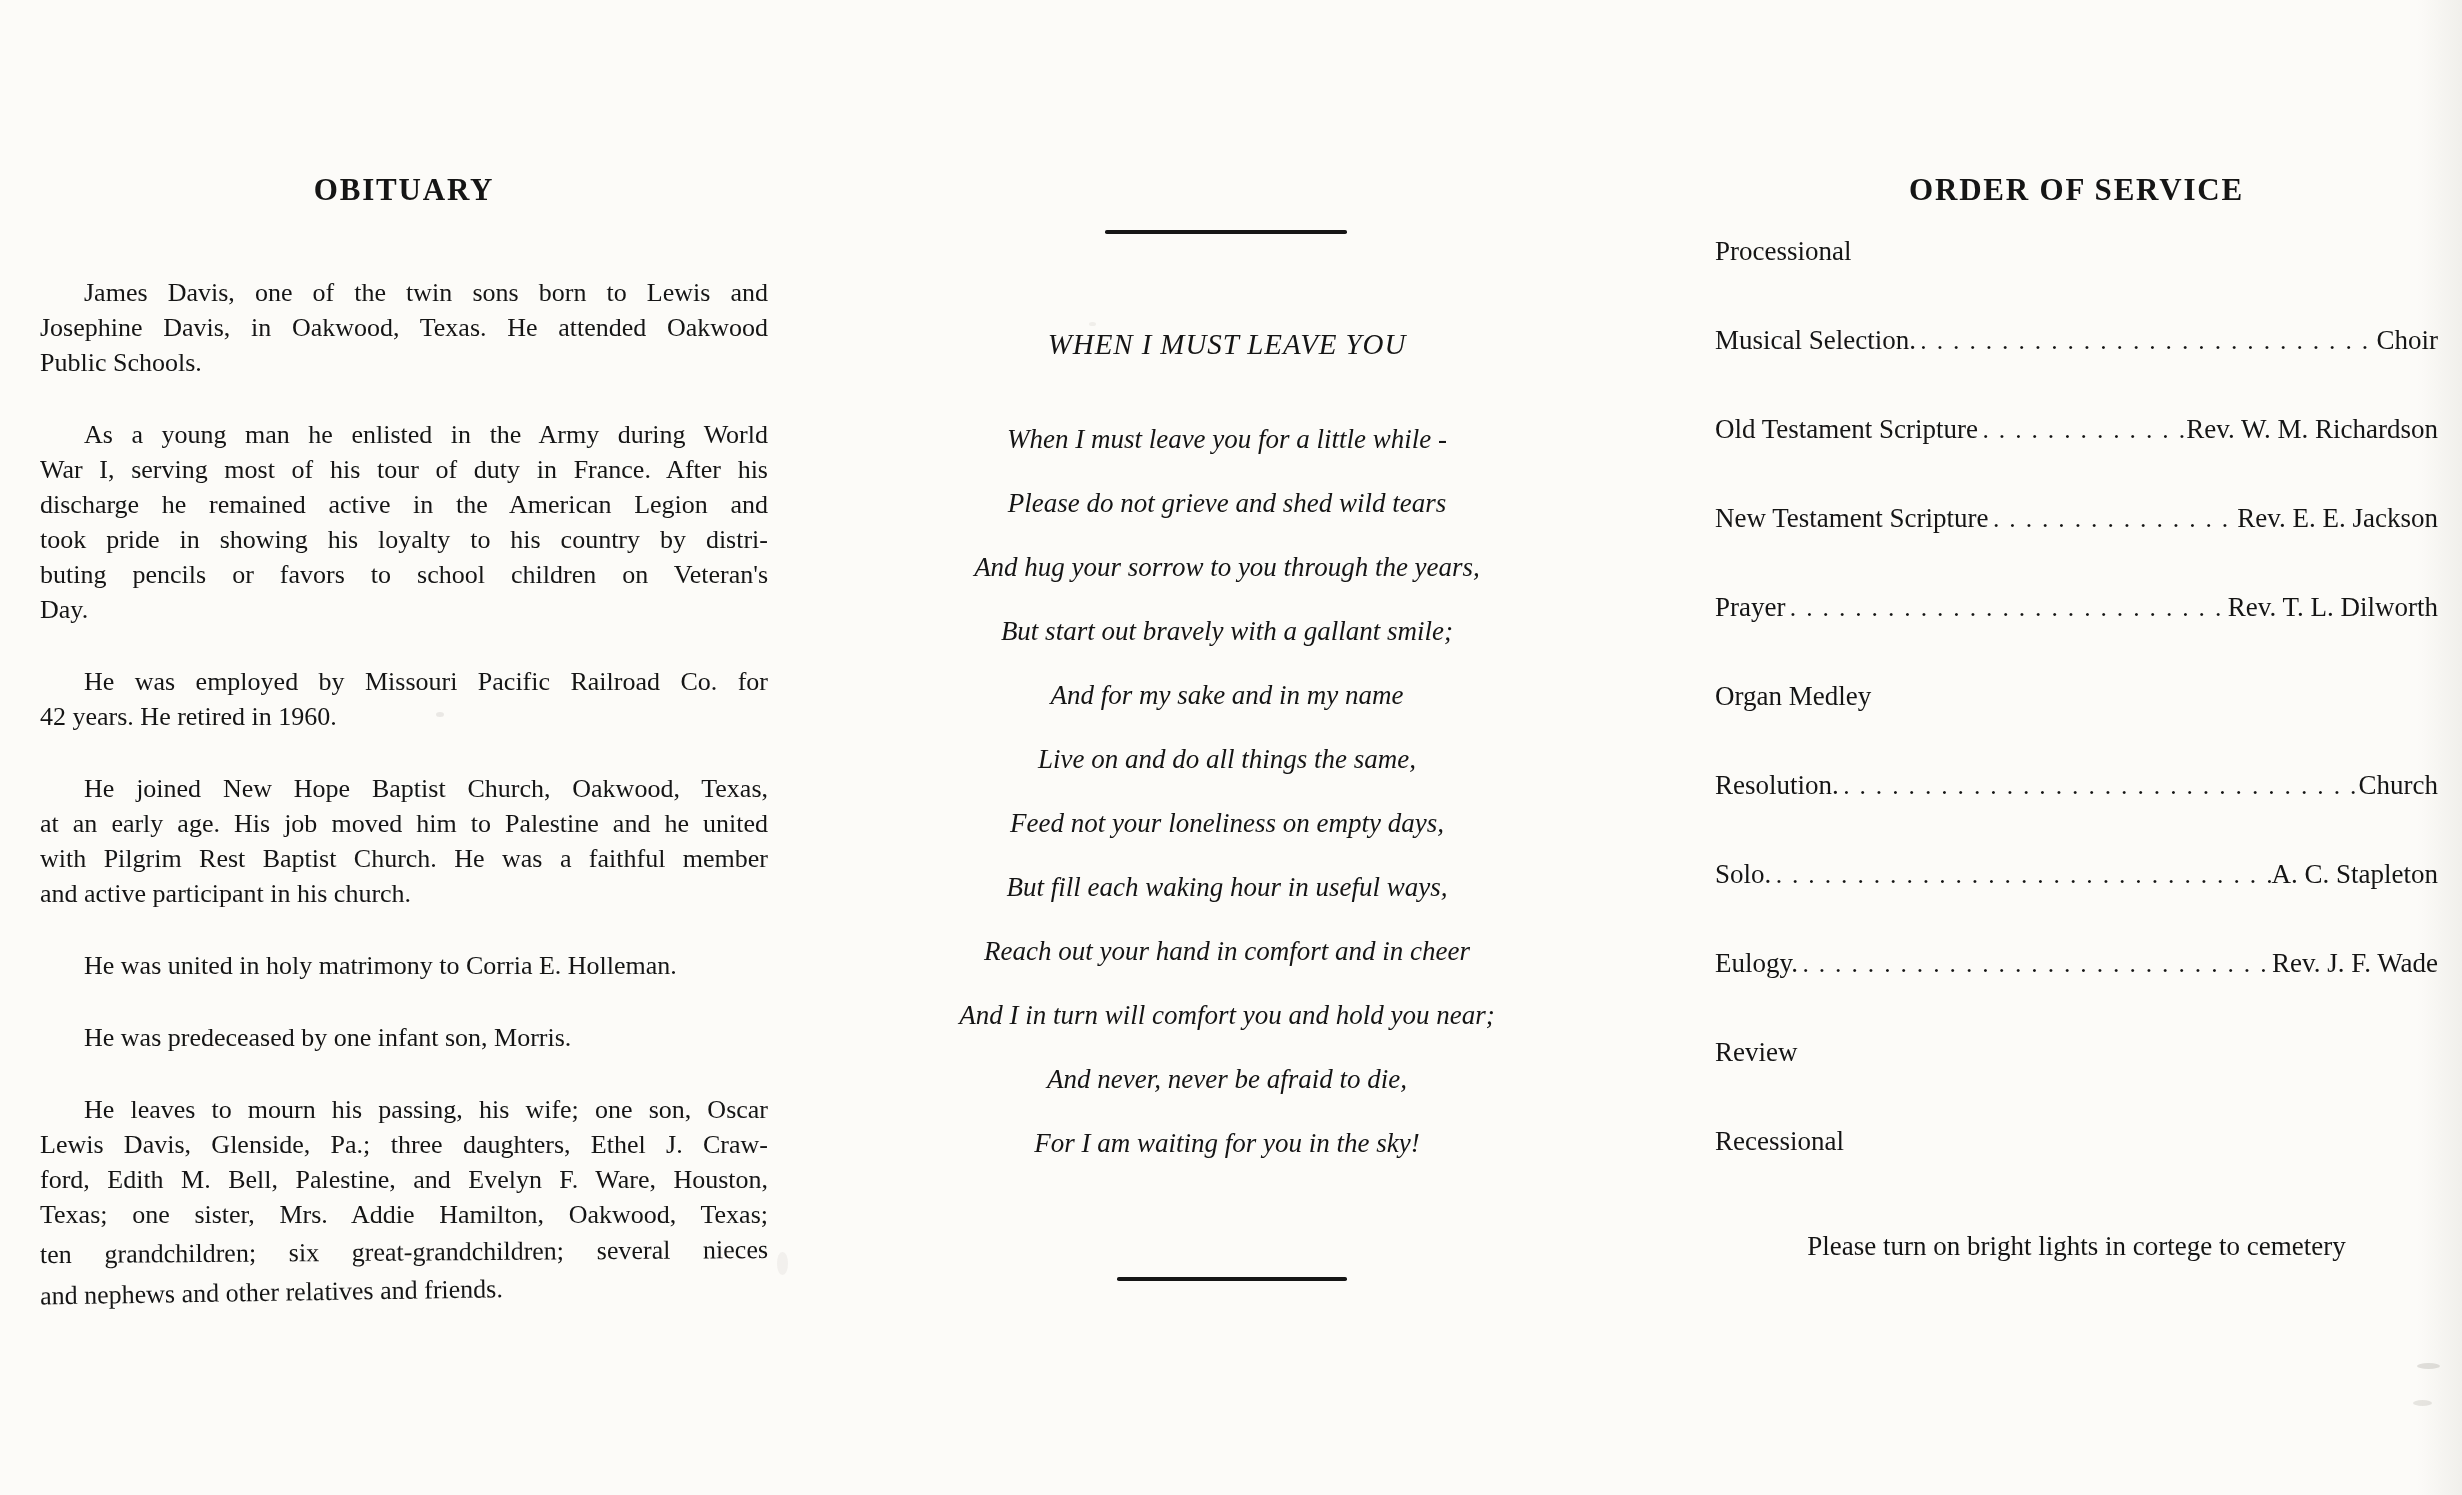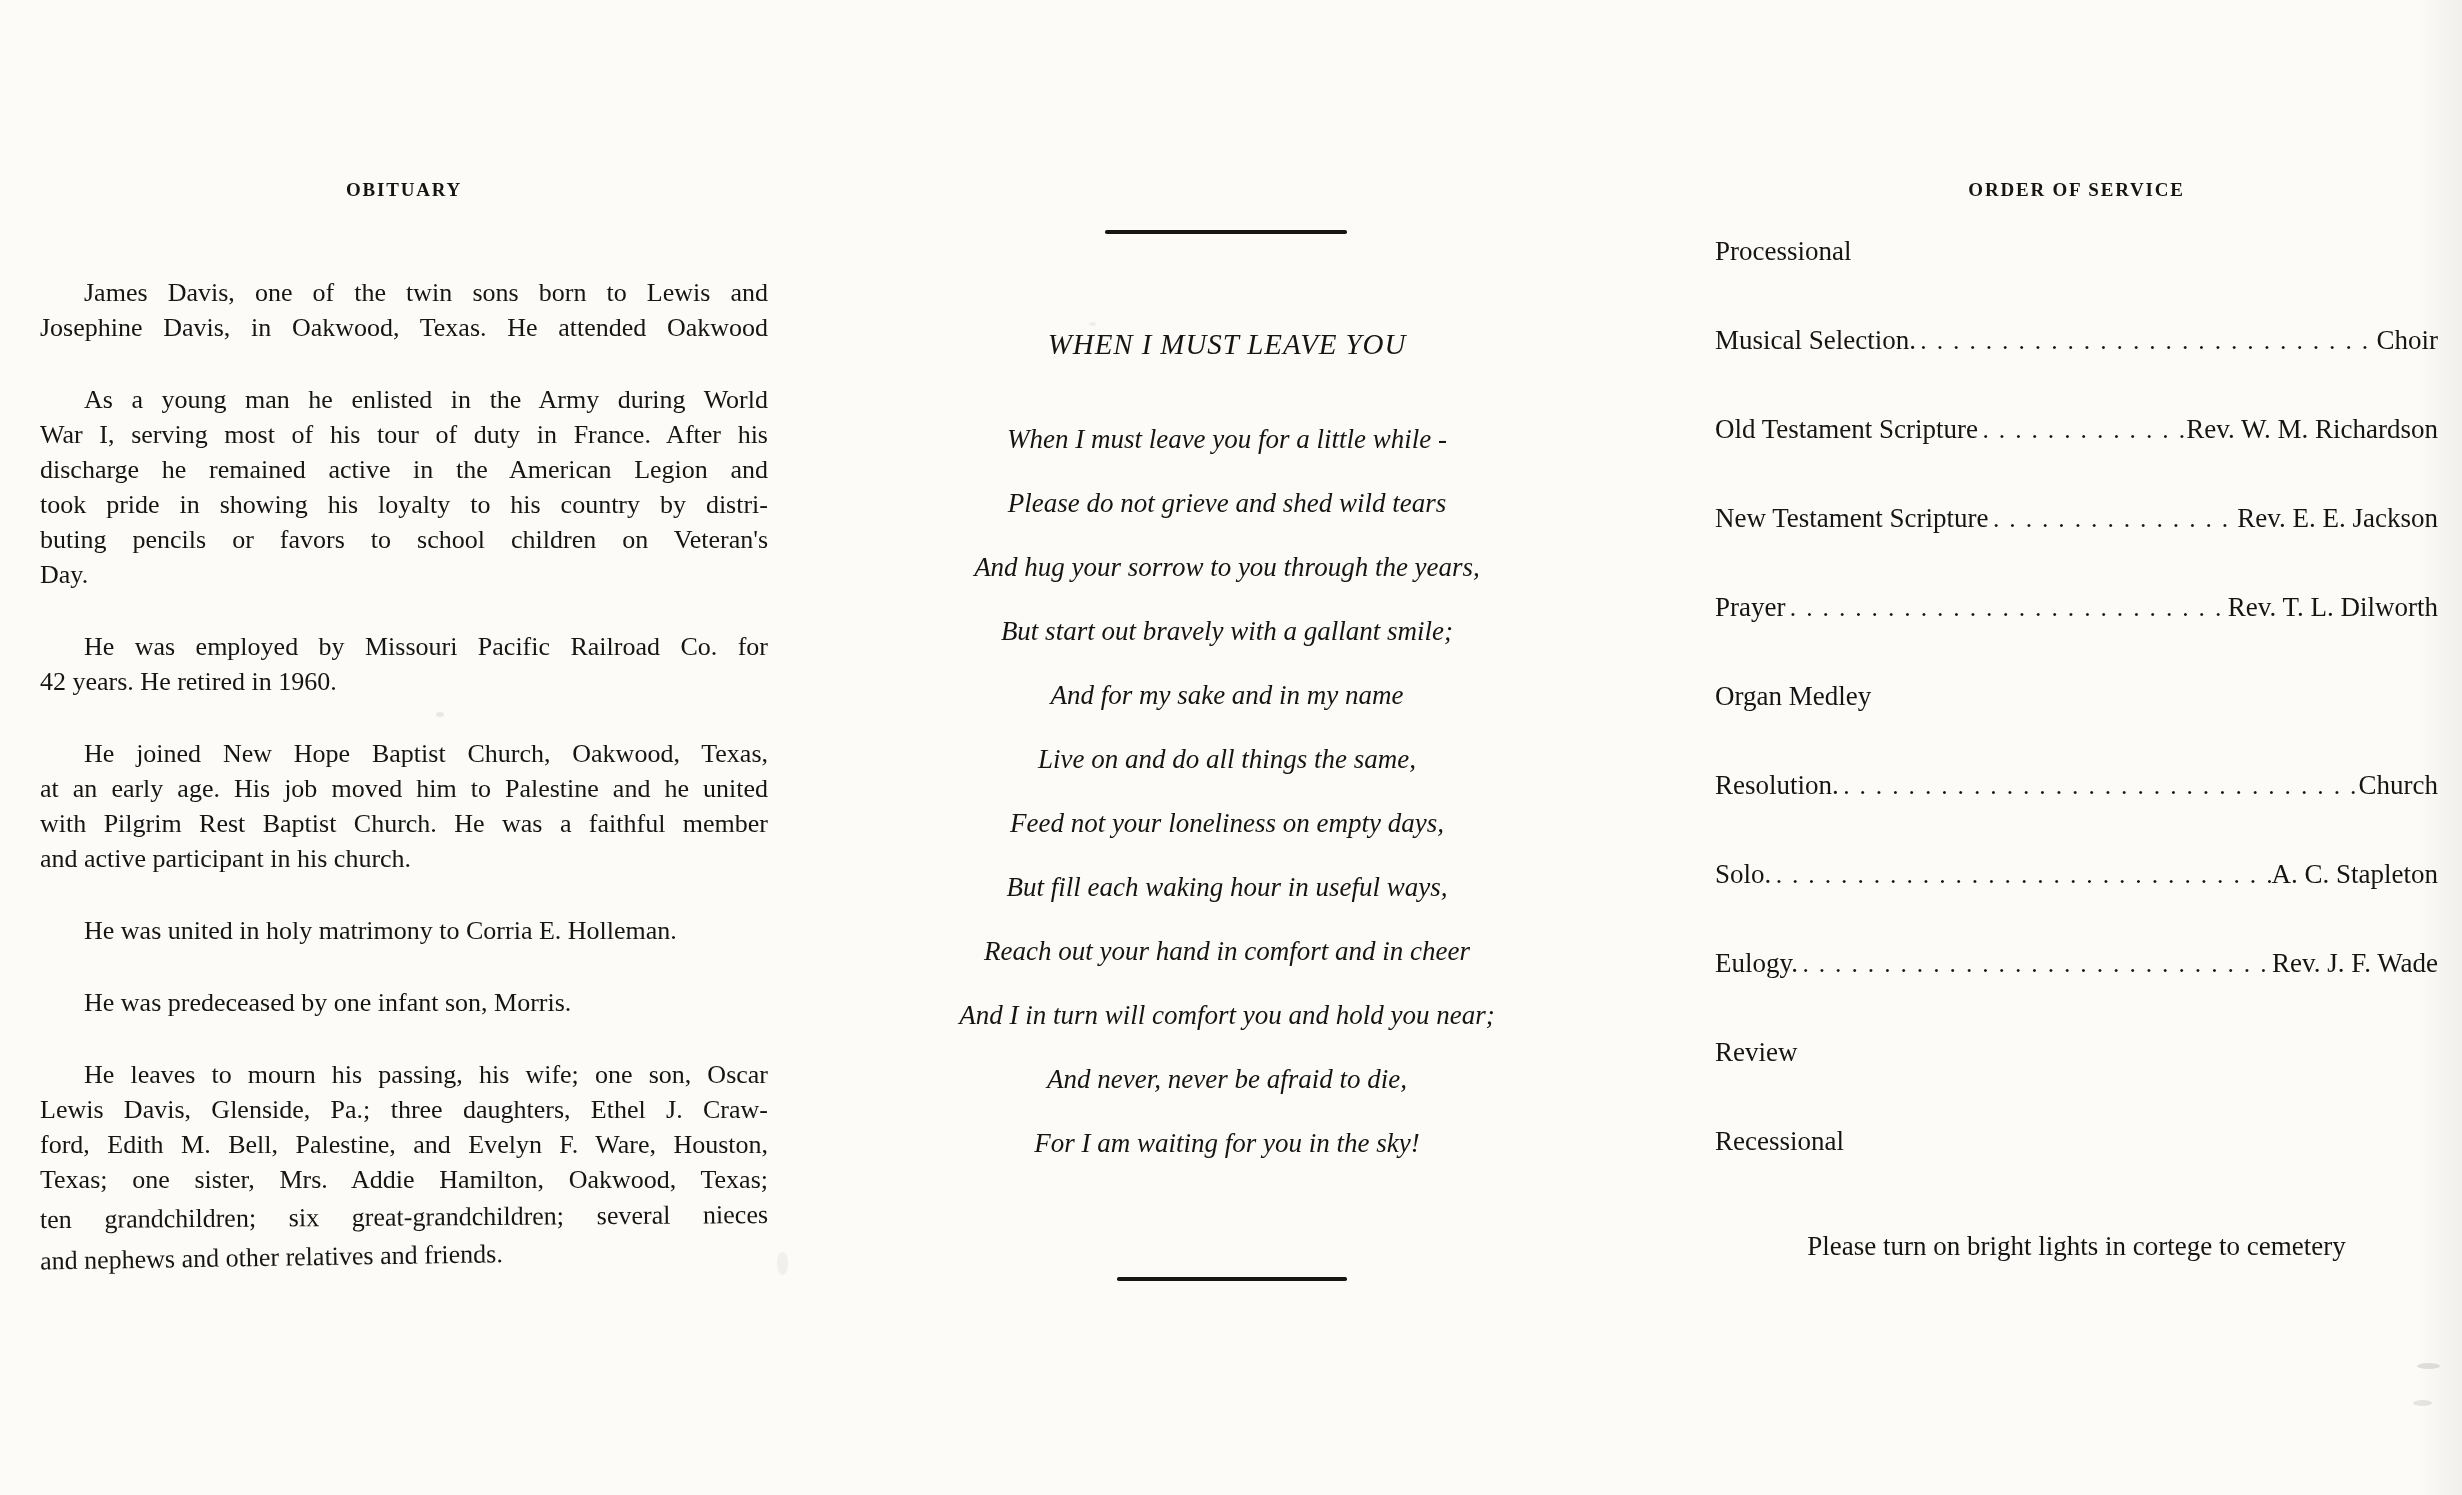--- a/index.html
+++ b/index.html
@@ -15,21 +15,21 @@
     overflow: hidden;
     color: #151515;
     background:
       linear-gradient(90deg, #fcfbf8 0%, #fcfbf8 98.2%, #f0efeb 100%),
       #fcfbf8;
   }
 
   
   .col-heading {
     font-weight: bold;
-    font-size: 19px;
+    font-size: 31px;
     letter-spacing: 1.8px;
     text-align: center;
     line-height: 35px;
     white-space: nowrap;
   }
 
   
   .col-left {
     position: absolute;
     left: 40px;
@@ -131,20 +131,21 @@
 <div class="page">
 
   <div class="col-left">
     <div class="col-heading">OBITUARY</div>
     <div class="ob-body">
 
         <div class="ob-line first">James Davis, one of the twin sons born to Lewis and</div>
 
         <div class="ob-line">Josephine Davis, in Oakwood, Texas. He attended Oakwood</div>
 
+        <div class="ob-line last">Public Schools.</div>
 
         <div class="ob-line first">As a young man he enlisted in the Army during World</div>
 
         <div class="ob-line">War I, serving most of his tour of duty in France. After his</div>
 
         <div class="ob-line">discharge he remained active in the American Legion and</div>
 
         <div class="ob-line">took pride in showing his loyalty to his country by distri-</div>
 
         <div class="ob-line">buting pencils or favors to school children on Veteran's</div>

